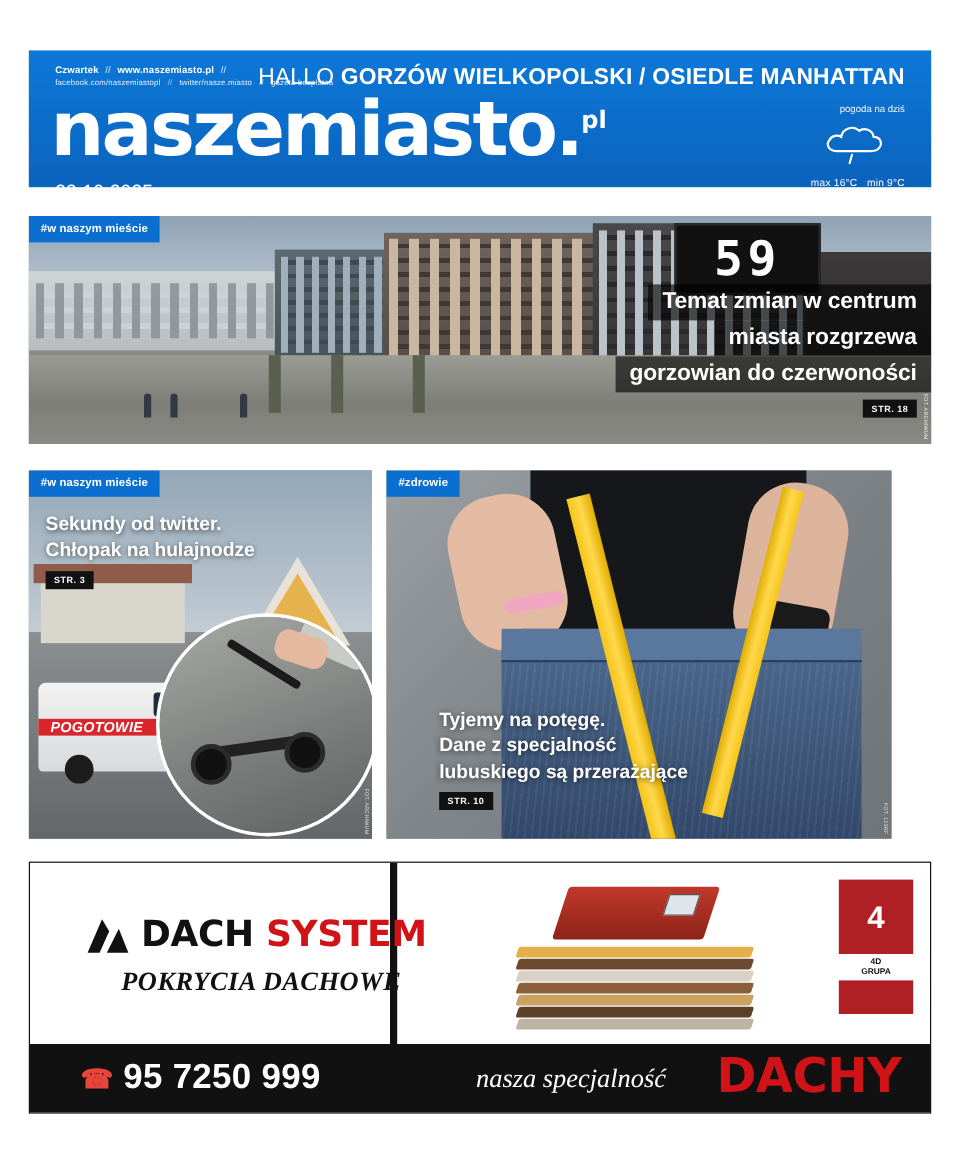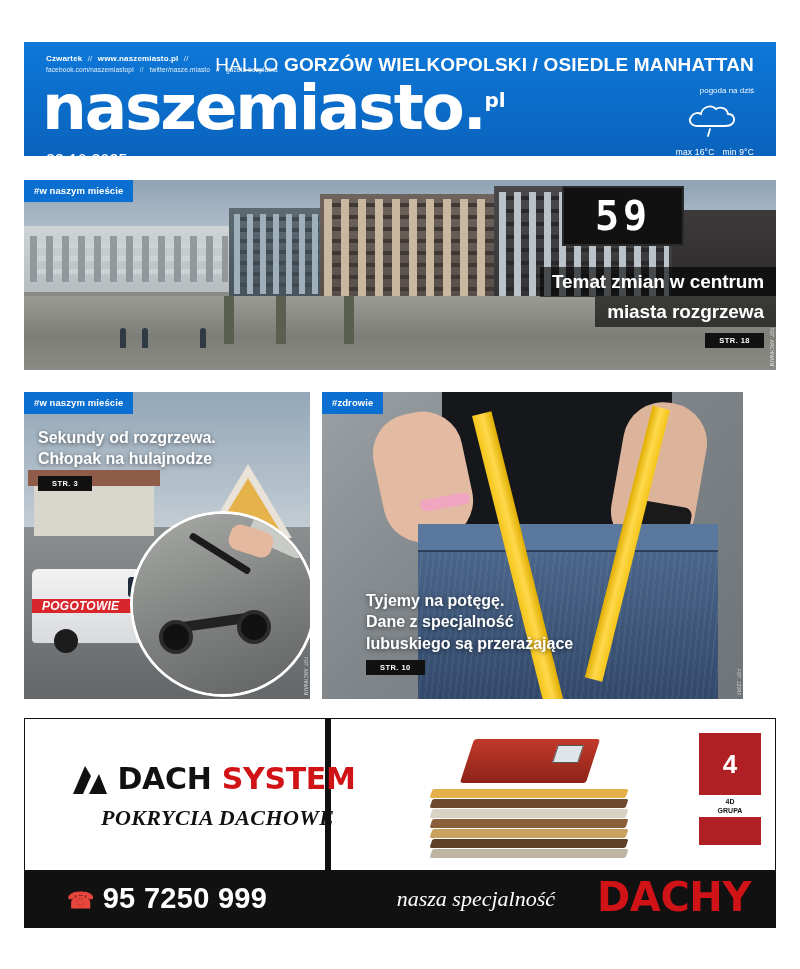--- a/index.html
+++ b/index.html
@@ -211,21 +211,21 @@
     font-size:19px;
     font-weight:bold;
     line-height:1.32;
     padding:2px 12px 3px 12px;
     letter-spacing:-.005em;
   }
   .str-badge {
     display:inline-block;
     background:#111; color:#fff;
     font-size:7.5px; font-weight:bold;
-    padding:3px 14px; letter-spacing:.06em;
+    padding:3px 7px; letter-spacing:.06em;
     margin-top:6px; margin-right:12px;
   }
 
   
   .r2-left {
     position:absolute; left:24px; top:392px; width:286px; height:307px;
     overflow:hidden; background:#6e7c8a;
   }
   .r2l-sky{position:absolute;left:0;top:0;width:100%;height:44%;background:linear-gradient(180deg,#93a7b8,#c2ccd3);}
   .r2l-road{position:absolute;left:0;top:44%;width:100%;height:56%;background:linear-gradient(180deg,#8b8f90,#63676a);}
@@ -456,20 +456,21 @@
 
     <div class="tag" style="left:0; top:0;">#w naszym mieście</div>
 
     <div class="digit-box">
       <span>59</span>
     </div>
 
     <div class="lead-headline">
       <div><span class="ln">Temat zmian w centrum</span></div>
       <div><span class="ln">miasta rozgrzewa</span></div>
+      <div><span class="ln">gorzowian do czerwoności</span></div>
       <div><span class="str-badge">STR. 18</span></div>
     </div>
 
     <div class="credit" style="right:2px; bottom:4px;">FOT. ARCHIWUM</div>
   </div>
 
   <div class="r2-left">
     <div class="r2l-sky"></div>
     <div class="r2l-road"></div>
     <div class="r2l-house"></div>
@@ -491,21 +492,21 @@
       <div class="scoot-deck"></div>
       <div class="scoot-w1"></div>
       <div class="scoot-w2"></div>
       <div class="arm"></div>
       <div class="hand"></div>
     </div>
 
     <div class="tag" style="left:0; top:0;">#w naszym mieście</div>
 
     <div class="r2l-overlay">
-      <div class="hl">Sekundy od rozgrzewa.</div>
+      <div class="hl">Sekundy od twitter.</div>
       <div class="hl">Chłopak na hulajnodze</div>
       <div><span class="str-badge">STR. 3</span></div>
     </div>
 
     <div class="credit" style="right:2px; bottom:4px; color:#ddd;">FOT. ARCHIWUM</div>
   </div>
 
   <div class="r2-right">
     <div class="r2r-bg"></div>
     <div class="r2r-shirt"></div>

